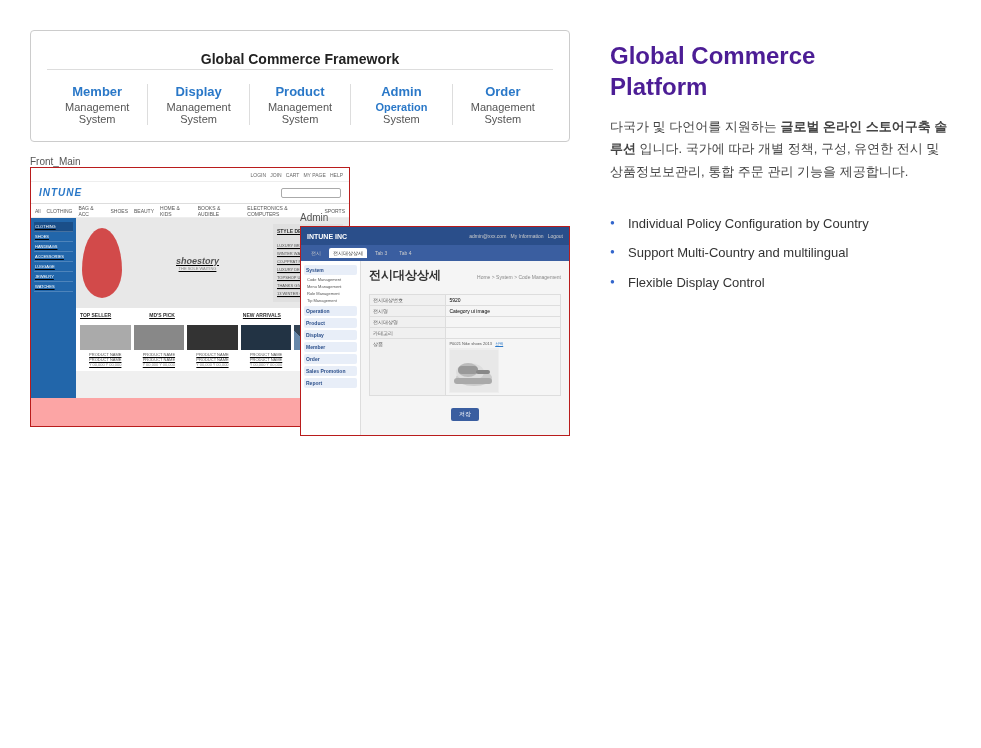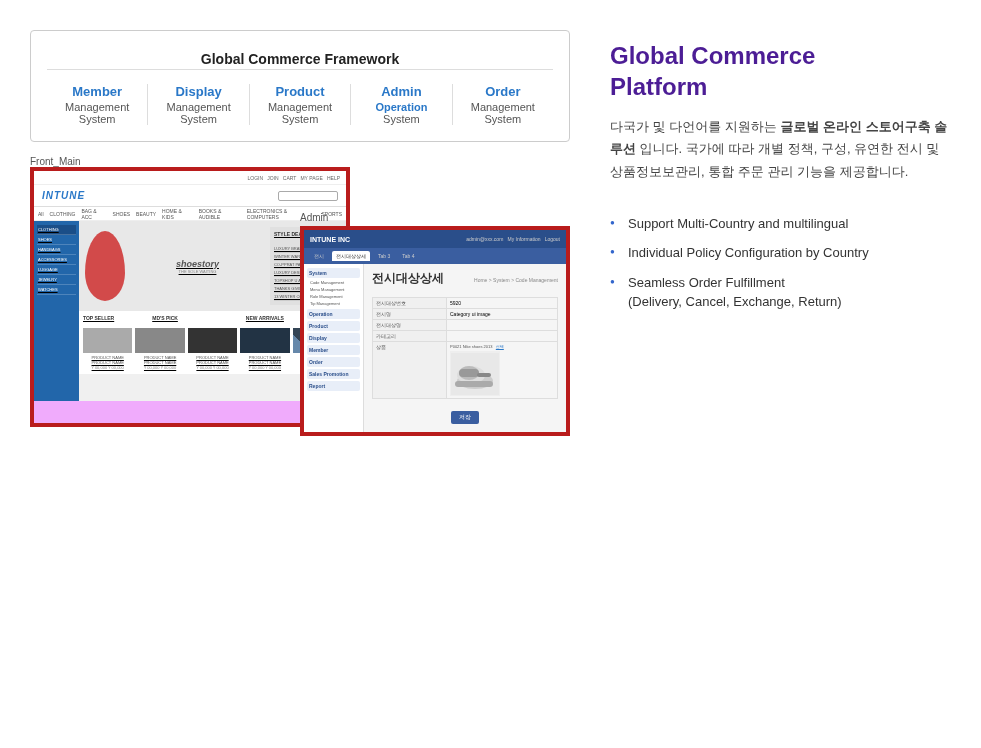--- a/index.html
+++ b/index.html
@@ -59,22 +59,22 @@
       display: block;
       margin-bottom: 2px;
     }
 
     .module-title.highlight {
       color: #2a78c8;
     }
 
     
     .screen-mockup {
-      border: 4px solid #b91c1c;
-      background: #f0abfc;
+      border: 1px solid #b91c1c;
+      background: #fca5a5;
       overflow: hidden;
     }
 
     .screen-main {
       width: 320px;
       height: 260px;
       flex-shrink: 0;
     }
 
     
@@ -665,17 +665,17 @@
 </div>
 
 <div class="right-panel">
   <h1 class="section-title">Global Commerce<br>Platform</h1>
 
   <p class="section-desc">
     다국가 및 다언어를 지원하는 <strong>글로벌 온라인 스토어구축 솔루션</strong> 입니다. 국가에 따라 개별 정책, 구성, 유연한 전시 및 상품정보보관리, 통합 주문 관리 기능을 제공합니다.
   </p>
 
   <ul class="bullet-list">
+    <li>Individual Policy Configuration by Country</li>
     <li>Support Multi-Country and multilingual</li>
-    <li>Individual Policy Configuration by Country</li>
-    <li>Seamless Order Fulfillment<br>(Delivery, Cancel, Exchange, Return)</li>
+    <li>Flexible Display Control</li>
   </ul>
 </div>
 
 </body></html>

